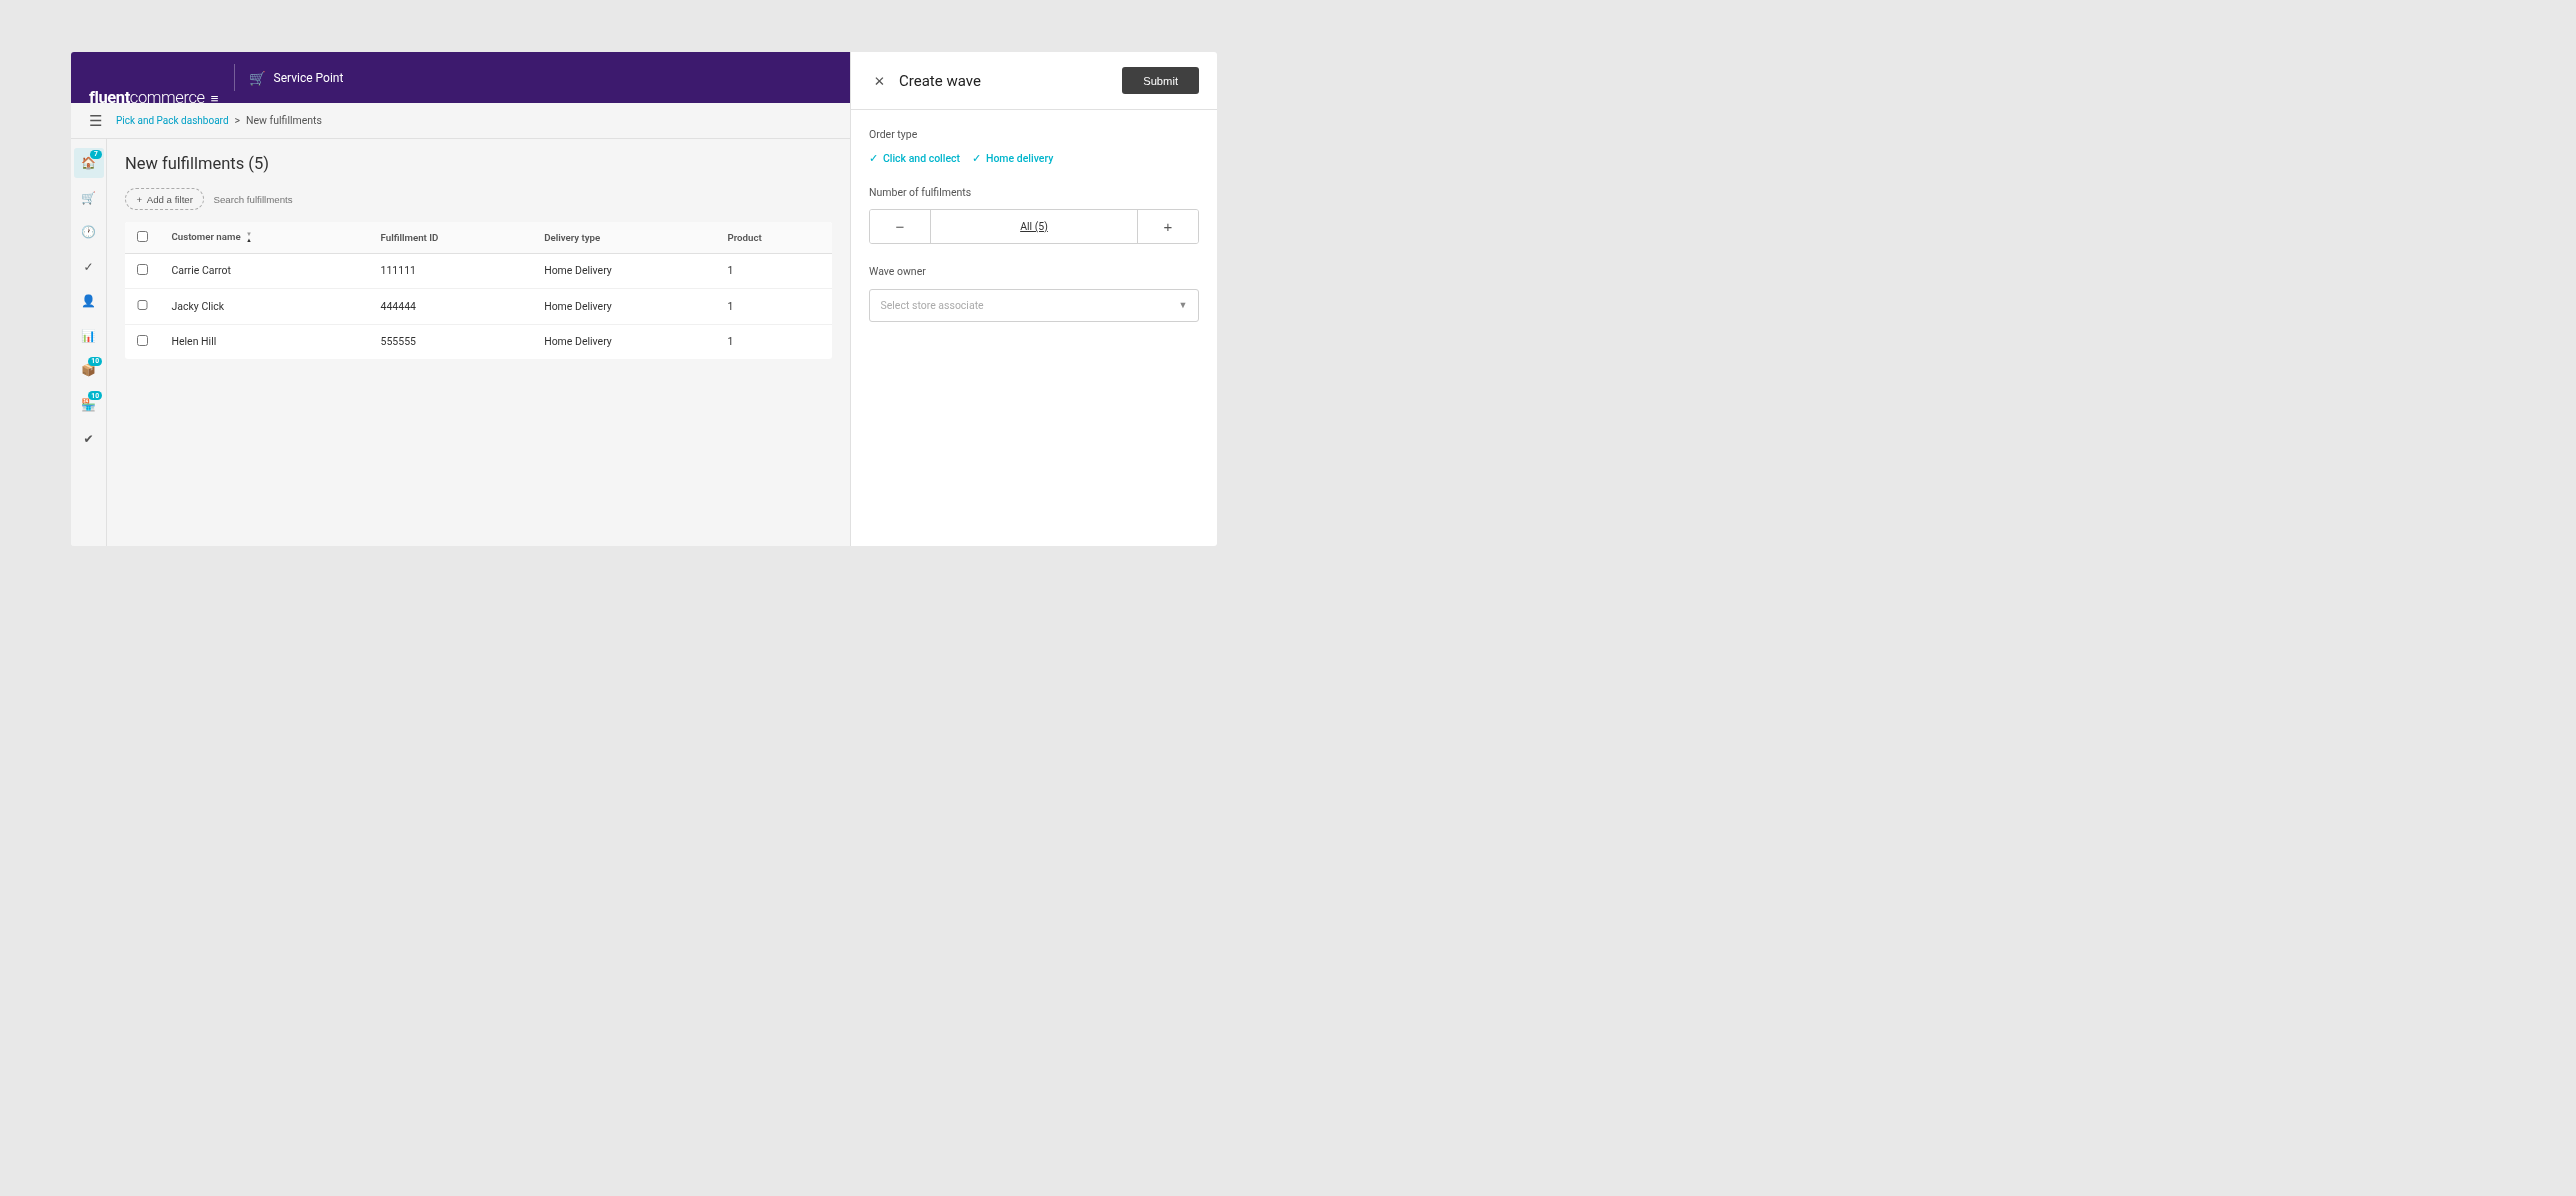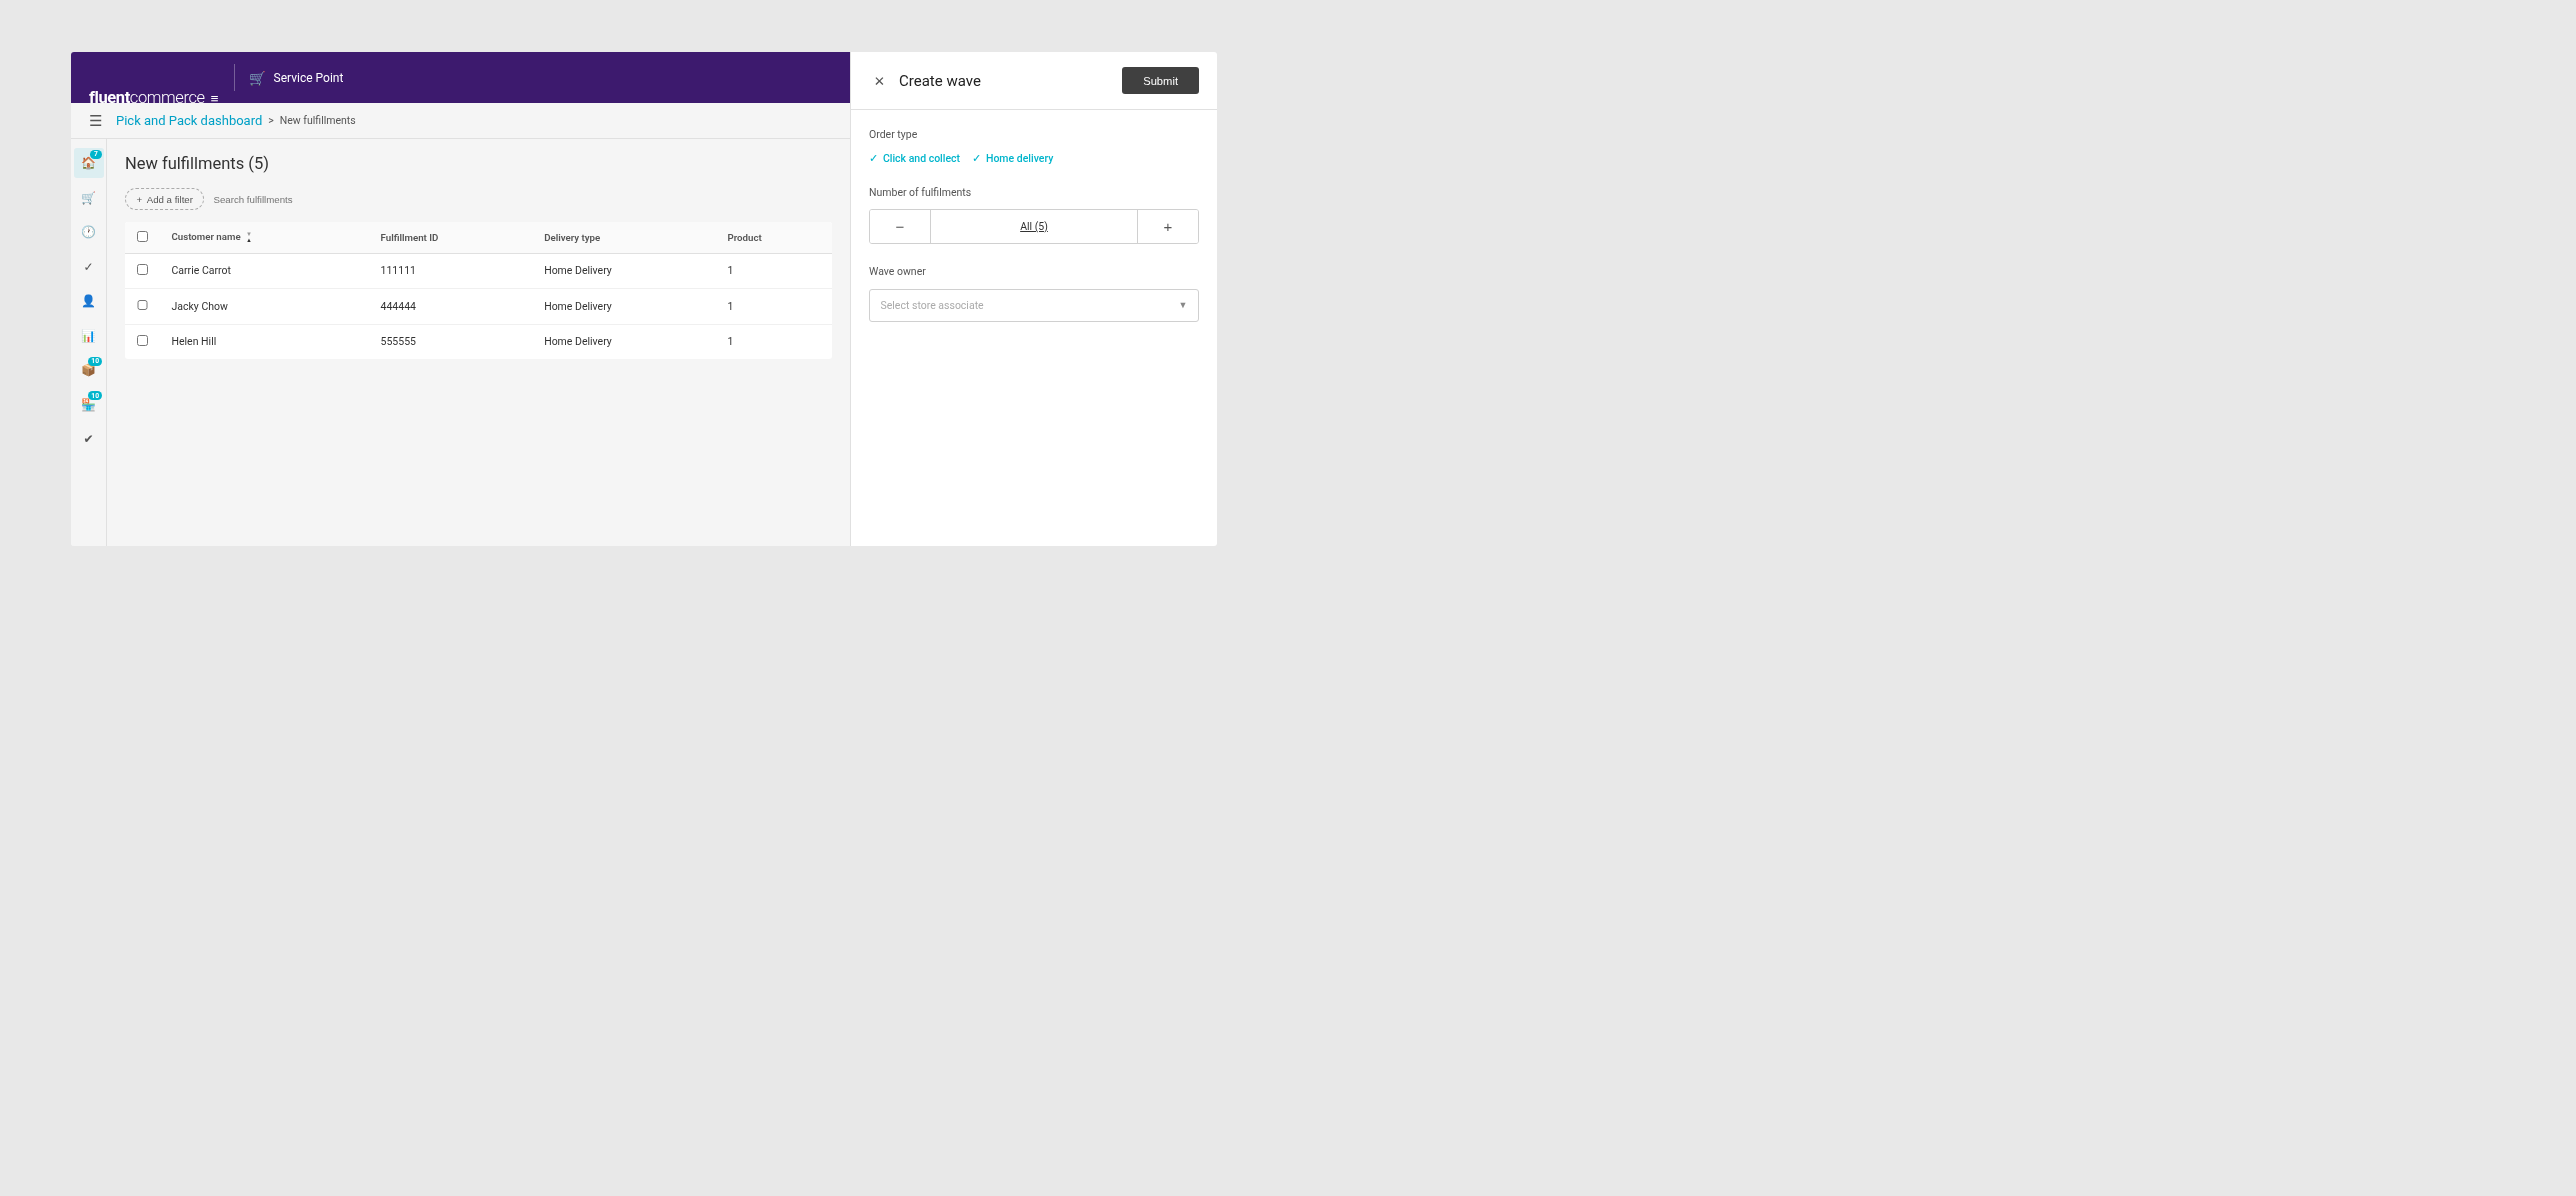--- a/index.html
+++ b/index.html
@@ -85,21 +85,21 @@
     }
     .menu-icon {
       position: absolute;
       left: 18px;
       color: #555;
       font-size: 15px;
       cursor: pointer;
     }
     .breadcrumb-link {
       color: #00a0c6;
-      font-size: 13px;
+      font-size: 10px;
       text-decoration: none;
     }
     .breadcrumb-sep {
       color: #555;
       margin: 0 6px;
       font-size: 10.5px;
     }
     .breadcrumb-current {
       color: #555;
       font-size: 10.5px;
@@ -471,21 +471,21 @@
     </td>
     <td>Carrie Carrot</td>
     <td>111111</td>
     <td>Home Delivery</td>
     <td>1</td>
   </tr>
               <tr>
     <td class="checkbox-cell">
       <input type="checkbox" style="">
     </td>
-    <td>Jacky Chow</td>
+    <td>Jacky Click</td>
     <td>444444</td>
     <td>Home Delivery</td>
     <td>1</td>
   </tr>
               <tr>
     <td class="checkbox-cell">
       <input type="checkbox" style="">
     </td>
     <td>Helen Hill</td>
     <td>555555</td>

